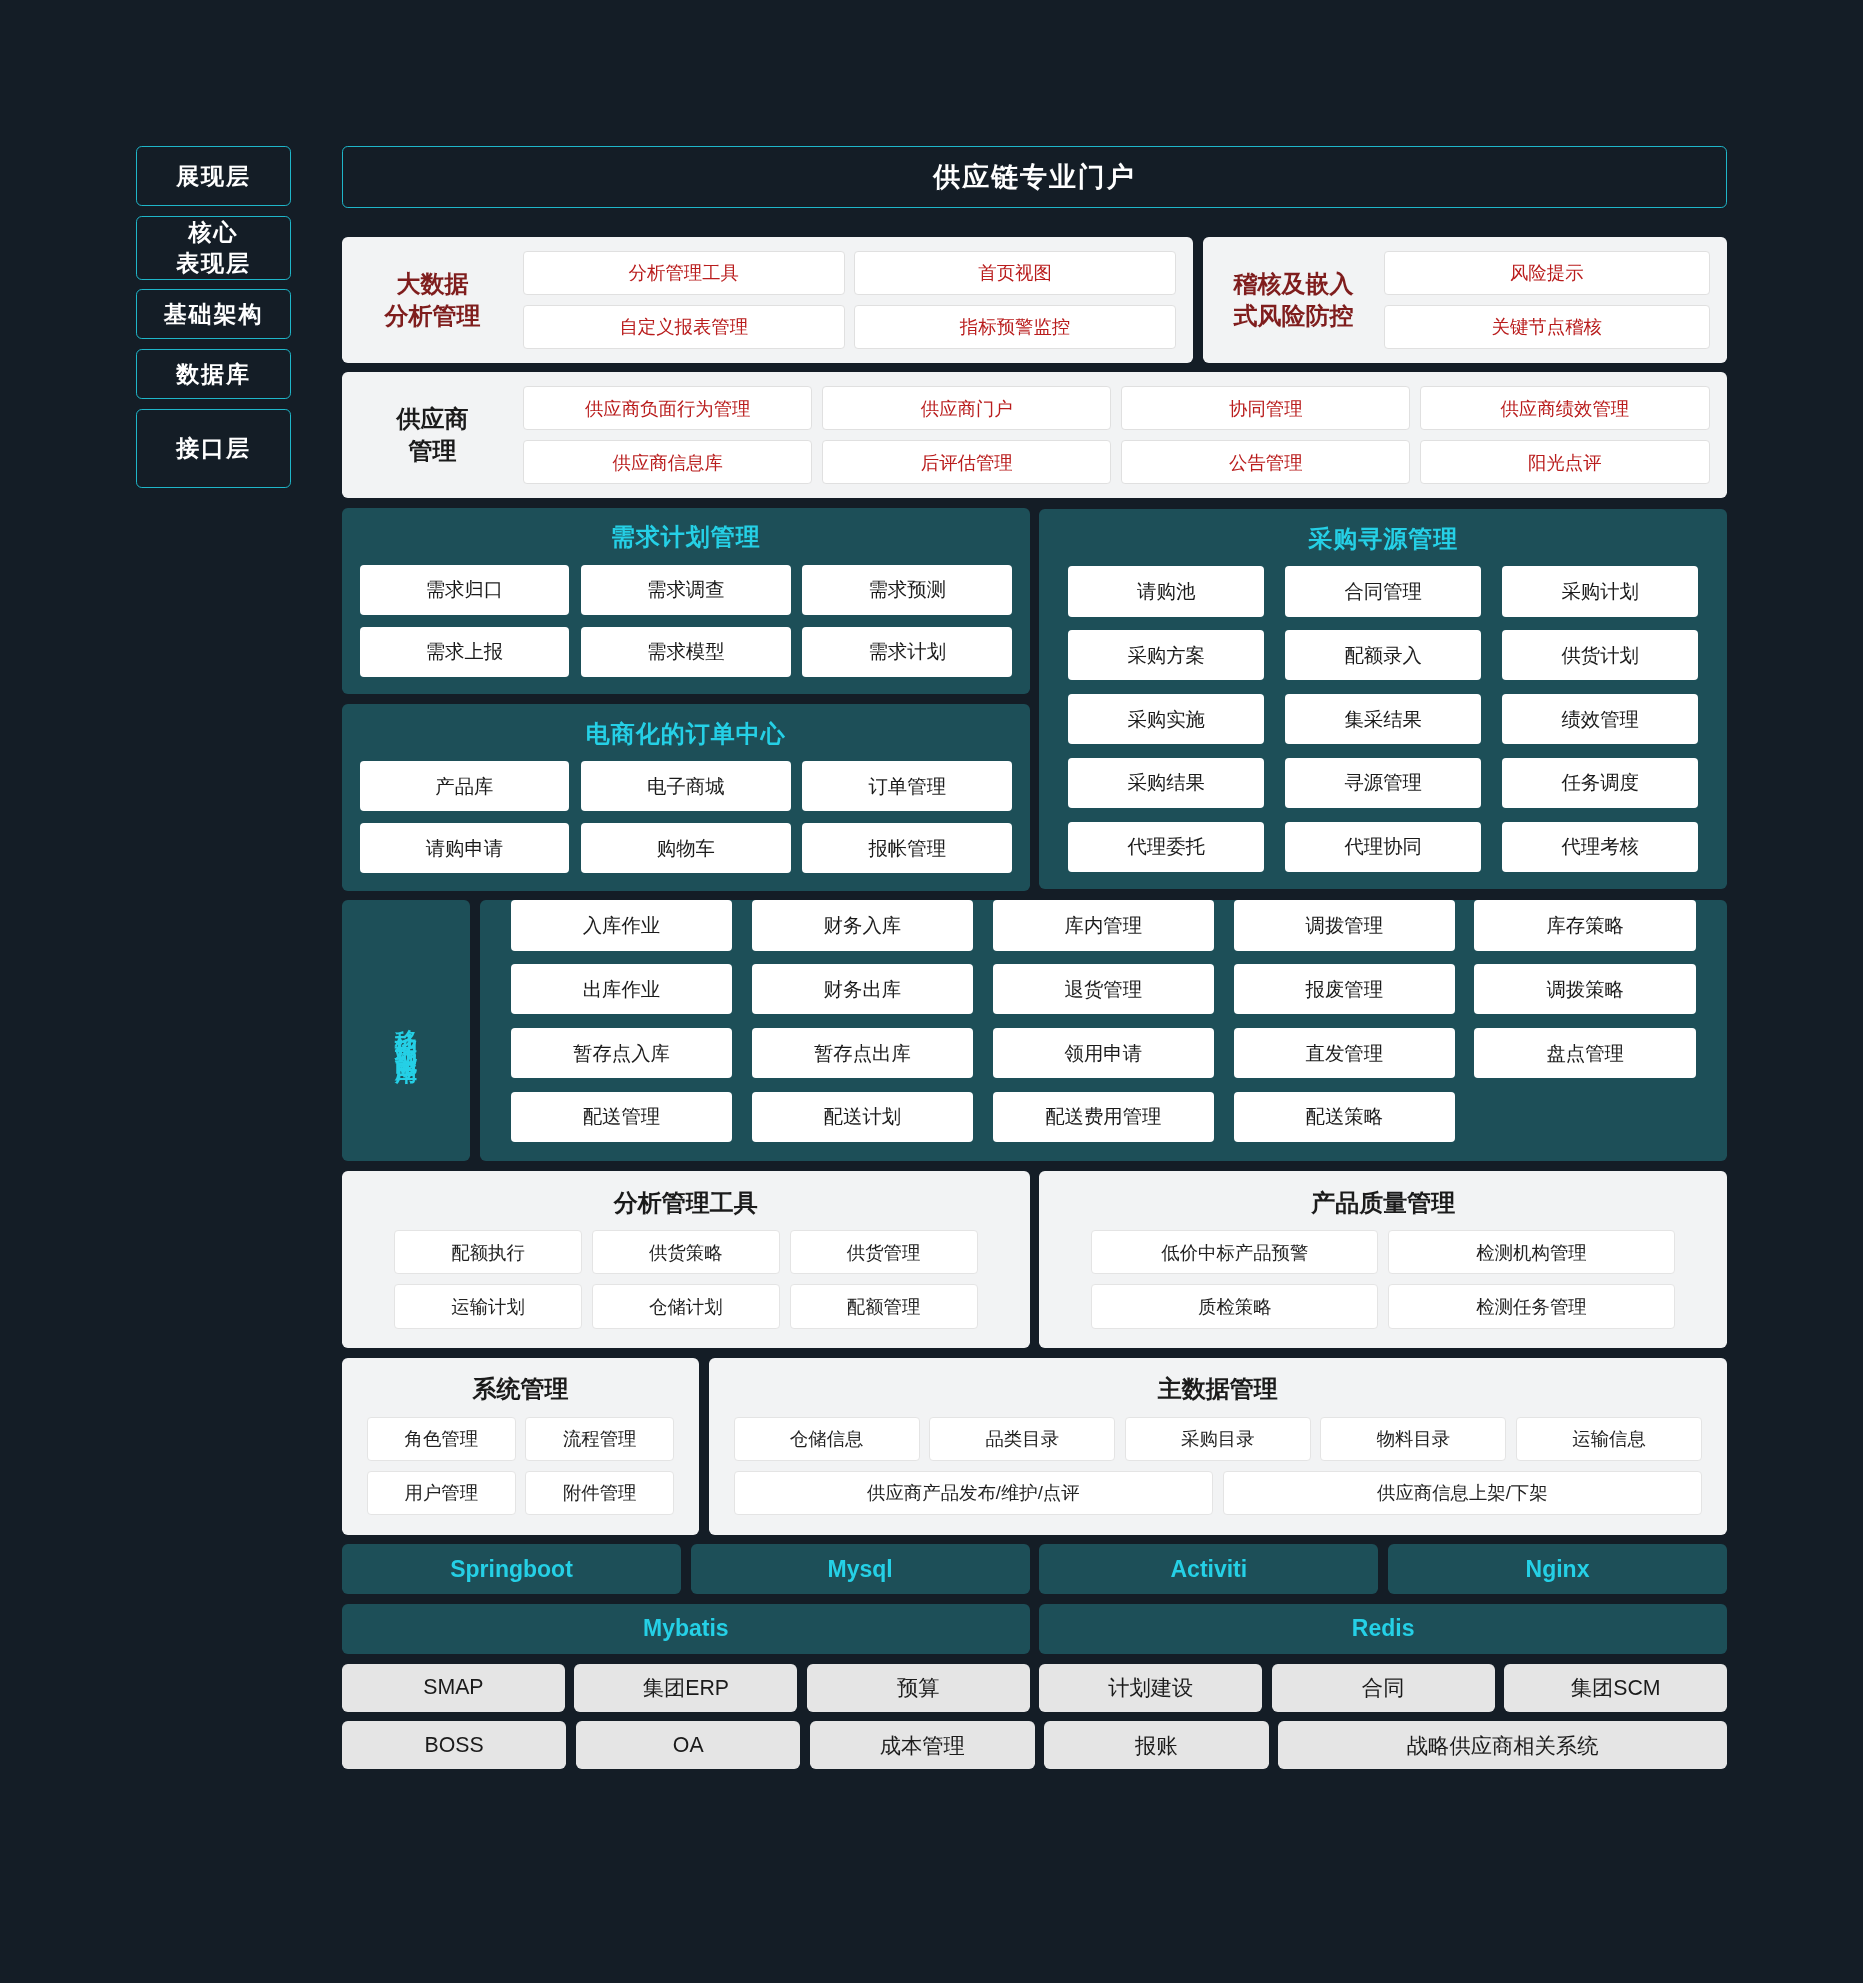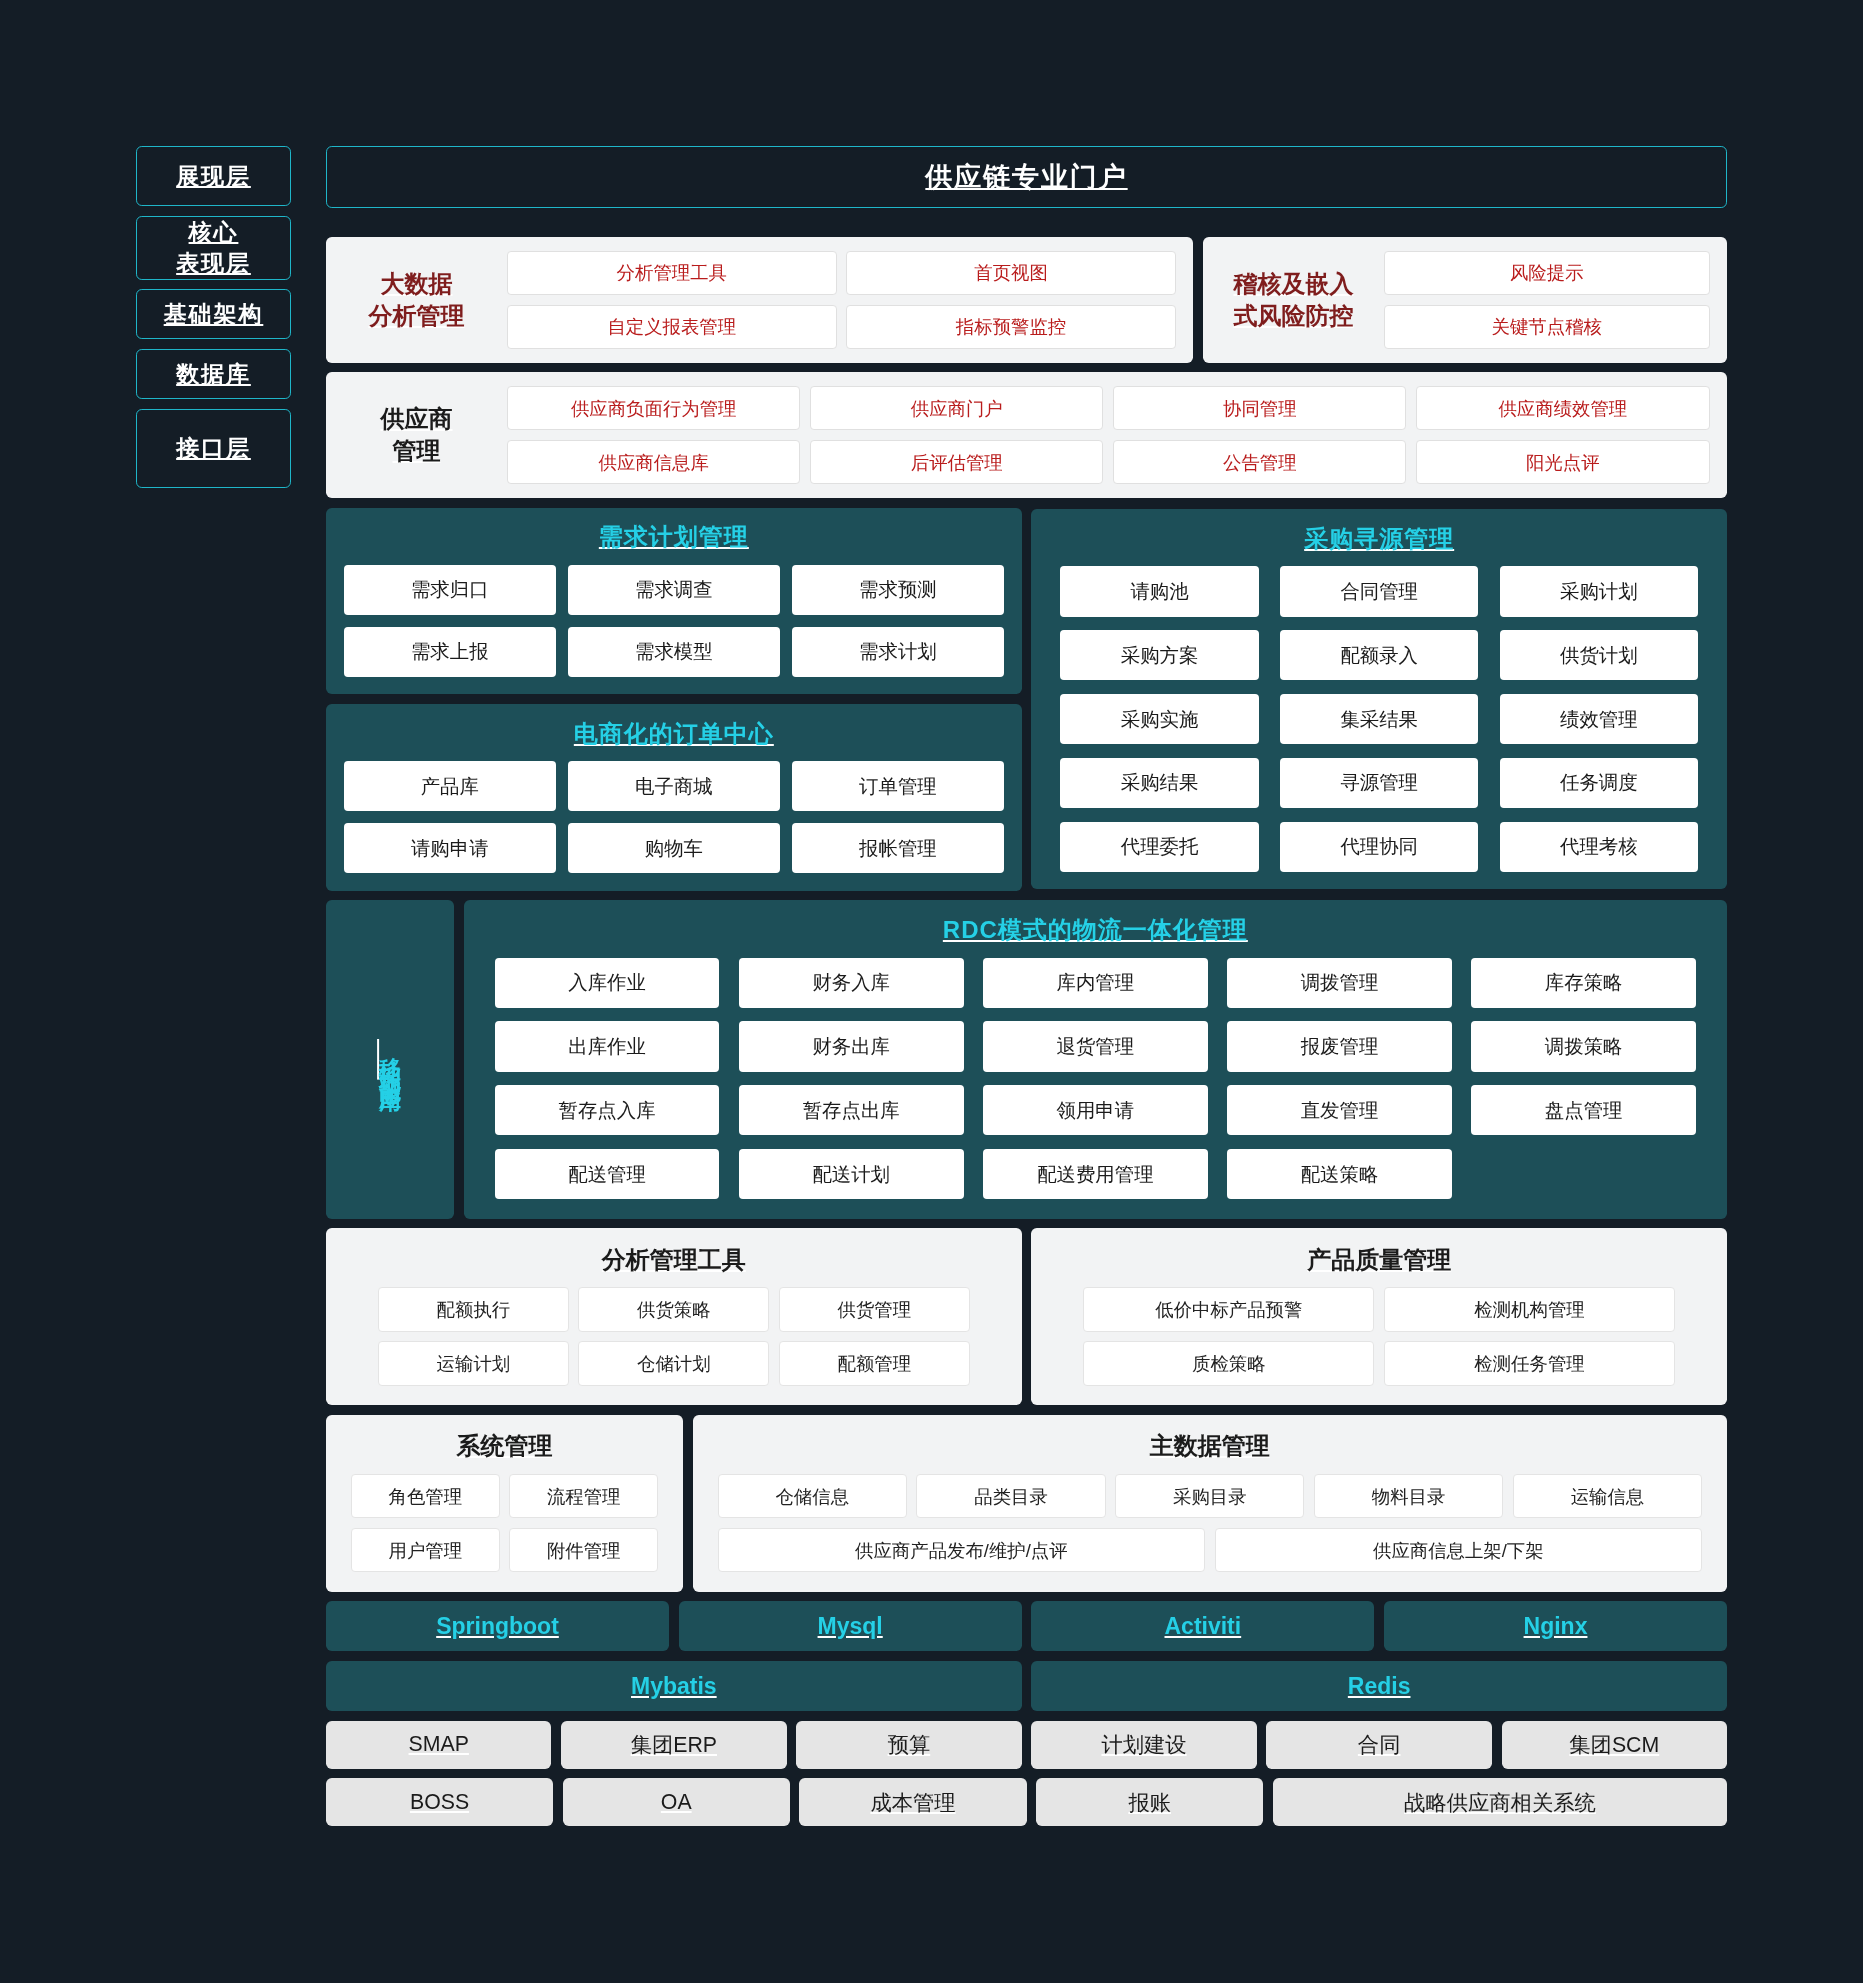--- a/index.html
+++ b/index.html
@@ -21,22 +21,21 @@
     box-sizing: border-box;
     padding: 146px 136px 0 136px;
     display: flex;
     flex-direction: column;
   }
   
   .layout {
     display: flex;
     flex-direction: row;
     align-items: flex-start;
-    gap: 0;
-    text-decoration: underline;
+    gap: 16px;
   }
   .rail {
     width: 155px;
     flex: 0 0 155px;
     display: flex;
     flex-direction: column;
     gap: 9.7px;
   }
   .rail-box {
     border: 1.9px solid #1fb6c9;
@@ -331,21 +330,20 @@
             <div class="dk-chip">代理考核</div>
           </div>
         </div>
       </div>
 
       <div class="row" style="align-items:stretch;">
         <div class="mobile">
           <div class="mobile-text">移动端功能应用</div>
         </div>
         <div class="panel-dark" style="flex:1 1 auto;">
-          <div class="dk-title">RDC模式的物流一体化管理</div>
           <div class="dk-grid" style="grid-template-columns:repeat(5,1fr); gap:13.6px 19.4px; padding:0 31px 19.4px;">
             <div class="dk-chip">入库作业</div>
             <div class="dk-chip">财务入库</div>
             <div class="dk-chip">库内管理</div>
             <div class="dk-chip">调拨管理</div>
             <div class="dk-chip">库存策略</div>
             <div class="dk-chip">出库作业</div>
             <div class="dk-chip">财务出库</div>
             <div class="dk-chip">退货管理</div>
             <div class="dk-chip">报废管理</div>

